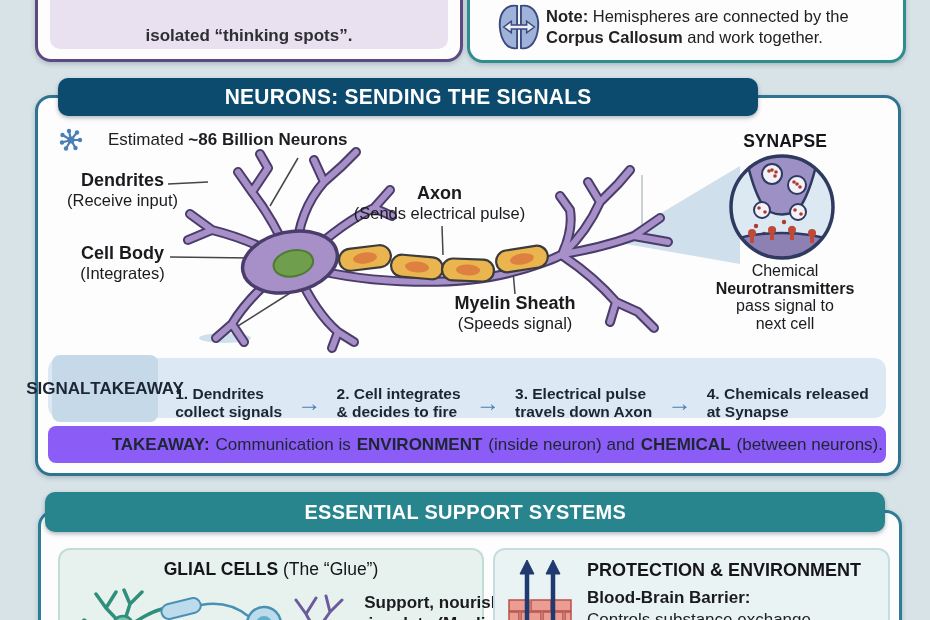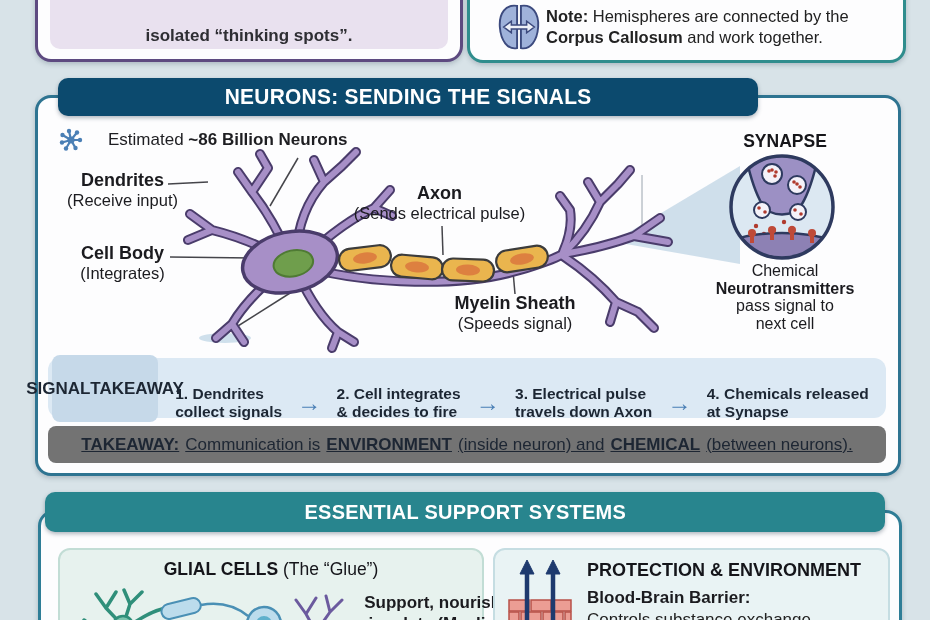--- a/index.html
+++ b/index.html
@@ -31,22 +31,22 @@
   .synapse-title{left:715px;top:131px;width:140px;text-align:center;font-weight:bold;font-size:17.5px;color:#16161a;}
   .syn-caption{left:700px;top:262px;width:170px;text-align:center;font-size:16px;line-height:17.5px;color:#1b1b1f;}
   
   .signal-bar{left:48px;top:358px;width:838px;height:60px;background:#dce9f4;border-radius:12px;display:flex;align-items:center;}
   .signal-label{margin-left:4px;width:106px;height:67px;background:#c6d9e9;border-radius:8px;
                 display:flex;align-items:center;justify-content:center;
                 font-weight:bold;font-size:17px;line-height:19px;color:#1c2633;flex:0 0 auto;}
   .steps{flex:1;display:flex;align-items:center;justify-content:space-evenly;padding:0 4px;margin-top:30px;}
   .step{font-weight:bold;font-size:15.5px;line-height:18px;color:#1c2633;white-space:nowrap;}
   .arrow{font-size:24px;font-weight:bold;color:#4a7fb5;line-height:20px;padding:0 2px;}
-  .takeaway{left:48px;top:426px;width:838px;height:37px;background:#737373;border-radius:8px;
-            display:flex;align-items:center;justify-content:center;font-size:17px;color:#1d2633;white-space:nowrap;text-decoration:underline;}
+  .takeaway{left:48px;top:426px;width:838px;height:37px;background:#8b5cf6;border-radius:8px;
+            display:flex;align-items:center;justify-content:flex-end;font-size:17px;color:#1d2633;white-space:nowrap;}
   .takeaway span{padding:0 3px;}
   
   .support-panel{left:38px;top:510px;width:858px;height:126px;border:3px solid #2e7d96;}
   .sub-card{position:absolute;top:35px;height:90px;border-radius:12px;}
   .glial-card{left:17px;width:422px;background:#e7f2ee;border:2px solid #c2ddd5;}
   .prot-card{left:452px;width:393px;background:#e9f3f4;border:2px solid #c5dde2;}
   .card-title{position:absolute;top:9px;left:0;right:0;text-align:center;font-size:17.5px;color:#15151a;}
   .glial-desc{position:absolute;left:295px;top:42px;width:160px;font-size:17px;font-weight:600;
               line-height:21px;color:#1b1b1f;text-align:center;}
   .prot-title{position:absolute;left:92px;top:10px;font-weight:bold;font-size:18px;color:#15151a;white-space:nowrap;}

